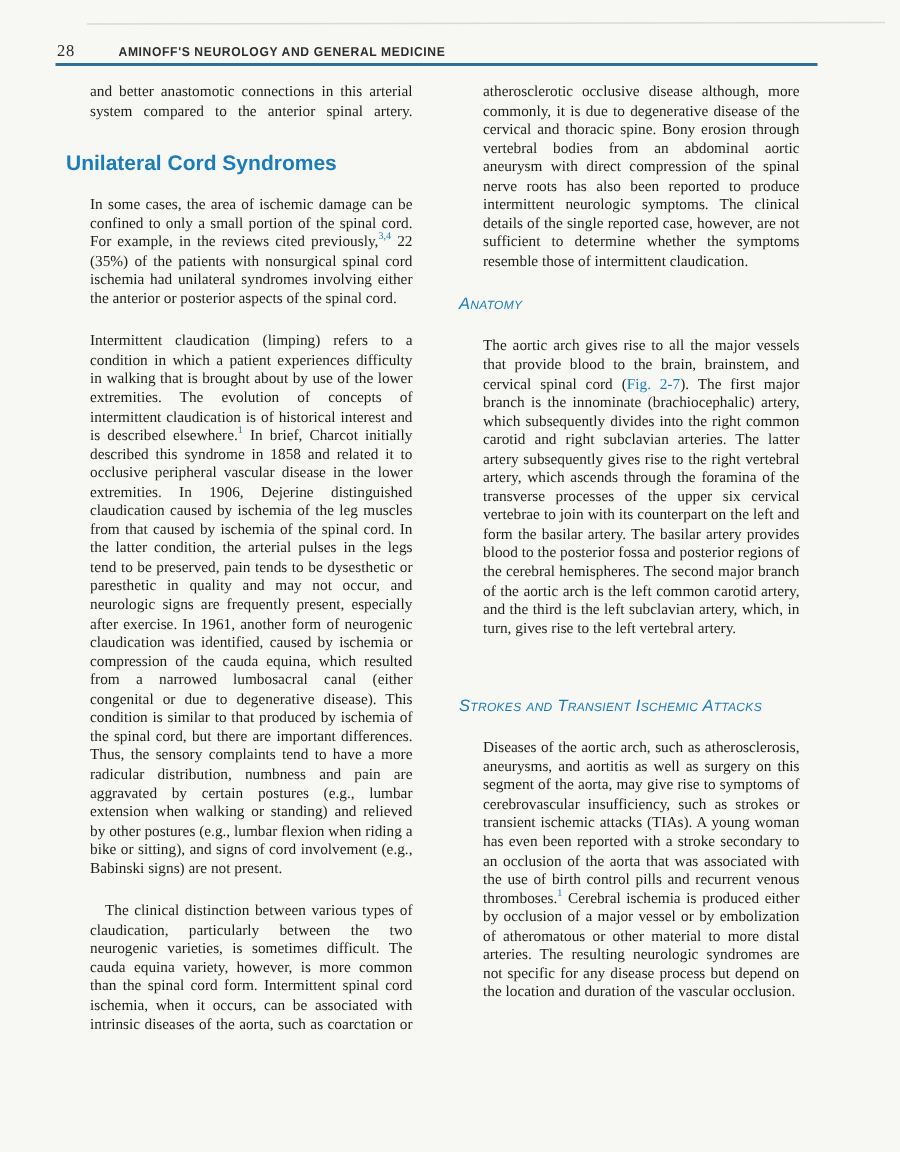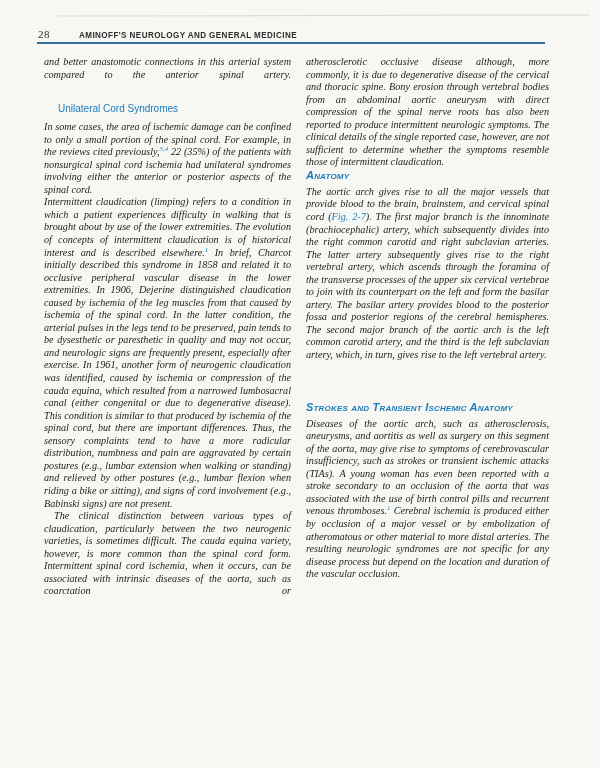--- a/index.html
+++ b/index.html
@@ -15,21 +15,21 @@
     background:var(--page-bg,#f7f7f4);
     overflow:hidden;
   }
   
   .scan-line{
     position:absolute;top:15px;left:58px;width:532px;height:1px;
     background:#d9d9d6;transform:rotate(-0.12deg);
   }
   .hdr-row{
     position:absolute;top:28px;left:38px;right:40px;
-    display:flex;align-items:flex-end;
+    display:flex;align-items:center;
   }
   .pagenum{
     font-family:"Liberation Serif", serif;
     font-size:11px;color:#2c2c2c;letter-spacing:.5px;
   }
   .runhead{
     margin-left:29px;
     font-family:"Liberation Sans", sans-serif;
     font-weight:700;font-size:8.6px;letter-spacing:.45px;
     color:#2d2d2d;white-space:nowrap;
@@ -40,44 +40,44 @@
     background:var(--rule,#2e6f9e);
   }
   .cols{
     position:absolute;top:51px;left:44px;
     display:flex;gap:15px;
   }
   .col{display:block;}
   .col.left{width:247px;}
   .col.right{width:243px;}
   p.body{
-    margin:0;
+    margin:16px;
     font-size:10.2px;line-height:12.55px;
-    text-align:justify;color:#1d1d1d;font-style:italic;
+    text-align:justify;color:#1d1d1d;
   }
   p.body.first{margin-top:5px;}
   p.body.indent{text-indent:10px;}
   
   p.body.cont{text-align-last:justify;}
   h2.section{
-    margin:21px 0 6px 14px;
+    margin:21px 0 6px 0;
     font-family:"Liberation Sans", sans-serif;
-    font-weight:400;font-size:10px;line-height:13px;
+    font-weight:700;font-size:14px;line-height:13px;
     color:var(--accent,#1b7cba);
   }
   h1.chapter{
     margin:27px 0 11px 0;
     font-family:"Liberation Sans", sans-serif;
     font-weight:700;font-size:12.2px;line-height:14px;
     text-align:center;color:var(--accent,#1b7cba);
   }
   h3.subsec{
     margin:0 0 5px 0;
     font-family:"Liberation Sans", sans-serif;
-    font-weight:700;font-style:italic;font-variant:small-caps;
+    font-weight:400;font-style:italic;font-variant:small-caps;
     font-size:11px;line-height:12px;letter-spacing:.2px;
     color:var(--accent,#1b7cba);
   }
   h3.subsec.gap{margin-top:39px;}
   sup.ref{
     font-size:6.8px;line-height:0;color:var(--accent,#1b7cba);
     vertical-align:super;letter-spacing:0;
   }
   .figref{color:var(--accent,#1b7cba);}
 </style>
@@ -101,18 +101,18 @@
       <h2 class="section">Unilateral Cord Syndromes</h2>
       <p class="body">In some cases, the area of ischemic damage can be confined to only a small portion of the spinal cord. For example, in the reviews cited previously,<sup class="ref">3,4</sup> 22 (35%) of the patients with nonsurgical spinal cord ischemia had unilateral syndromes involving either the anterior or posterior aspects of the spinal cord.</p>
       <p class="body">Intermittent claudication (limping) refers to a condition in which a patient experiences difficulty in walking that is brought about by use of the lower extremities. The evolution of concepts of intermittent claudication is of historical interest and is described elsewhere.<sup class="ref">1</sup> In brief, Charcot initially described this syndrome in 1858 and related it to occlusive peripheral vascular disease in the lower extremities. In 1906, Dejerine distinguished claudication caused by ischemia of the leg muscles from that caused by ischemia of the spinal cord. In the latter condition, the arterial pulses in the legs tend to be preserved, pain tends to be dysesthetic or paresthetic in quality and may not occur, and neurologic signs are frequently present, especially after exercise. In 1961, another form of neurogenic claudication was identified, caused by ischemia or compression of the cauda equina, which resulted from a narrowed lumbosacral canal (either congenital or due to degenerative disease). This condition is similar to that produced by ischemia of the spinal cord, but there are important differences. Thus, the sensory complaints tend to have a more radicular distribution, numbness and pain are aggravated by certain postures (e.g., lumbar extension when walking or standing) and relieved by other postures (e.g., lumbar flexion when riding a bike or sitting), and signs of cord involvement (e.g., Babinski signs) are not present.</p>
       <p class="body indent cont">The clinical distinction between various types of claudication, particularly between the two neurogenic varieties, is sometimes difficult. The cauda equina variety, however, is more common than the spinal cord form. Intermittent spinal cord ischemia, when it occurs, can be associated with intrinsic diseases of the aorta, such as coarctation or</p>
     </div>
 
     <div class="col right">
       <p class="body first">atherosclerotic occlusive disease although, more commonly, it is due to degenerative disease of the cervical and thoracic spine. Bony erosion through vertebral bodies from an abdominal aortic aneurysm with direct compression of the spinal nerve roots has also been reported to produce intermittent neurologic symptoms. The clinical details of the single reported case, however, are not sufficient to determine whether the symptoms resemble those of intermittent claudication.</p>
       <h3 class="subsec">Anatomy</h3>
       <p class="body">The aortic arch gives rise to all the major vessels that provide blood to the brain, brainstem, and cervical spinal cord (<span class="figref">Fig. 2-7</span>). The first major branch is the innominate (brachiocephalic) artery, which subsequently divides into the right common carotid and right subclavian arteries. The latter artery subsequently gives rise to the right vertebral artery, which ascends through the foramina of the transverse processes of the upper six cervical vertebrae to join with its counterpart on the left and form the basilar artery. The basilar artery provides blood to the posterior fossa and posterior regions of the cerebral hemispheres. The second major branch of the aortic arch is the left common carotid artery, and the third is the left subclavian artery, which, in turn, gives rise to the left vertebral artery.</p>
-      <h3 class="subsec gap">Strokes and Transient Ischemic Anatomy</h3>
+      <h3 class="subsec gap">Strokes and Transient Ischemic Attacks</h3>
       <p class="body">Diseases of the aortic arch, such as atherosclerosis, aneurysms, and aortitis as well as surgery on this segment of the aorta, may give rise to symptoms of cerebrovascular insufficiency, such as strokes or transient ischemic attacks (TIAs). A young woman has even been reported with a stroke secondary to an occlusion of the aorta that was associated with the use of birth control pills and recurrent venous thromboses.<sup class="ref">1</sup> Cerebral ischemia is produced either by occlusion of a major vessel or by embolization of atheromatous or other material to more distal arteries. The resulting neurologic syndromes are not specific for any disease process but depend on the location and duration of the vascular occlusion.</p>
     </div>
 
   </div>
 </div>
 
 </body></html>

